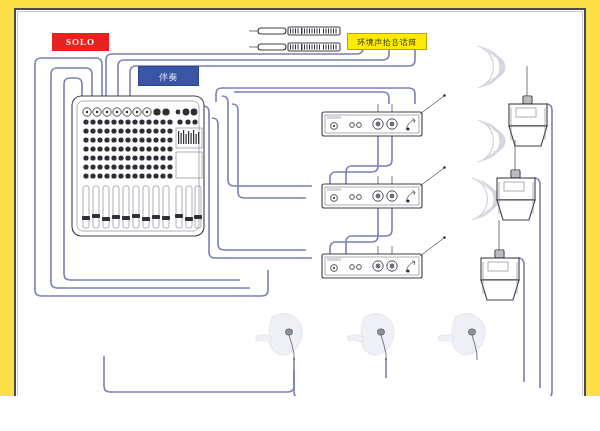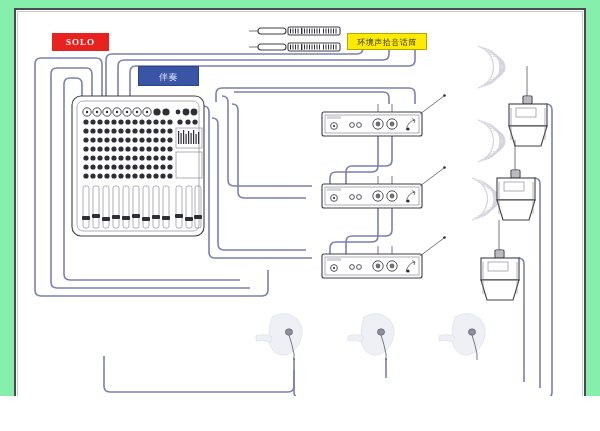--- a/index.html
+++ b/index.html
@@ -5,21 +5,21 @@
   html, body {
     margin: 0;
     padding: 0;
     background: #ffffff;
     font-family: "Liberation Sans", sans-serif;
   }
   #stage {
     position: relative;
     width: 600px;
     height: 396px;
-    background: #86efac;
+    background: #fde047;
     overflow: hidden;
   }
   
   #frame {
     position: absolute;
     left: 14px;
     top: 8px;
     width: 572px;
     height: 406px;
     border: 2px solid #4a4a52;

